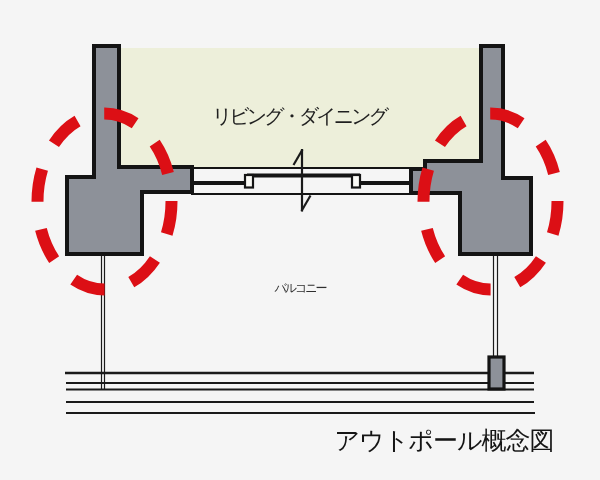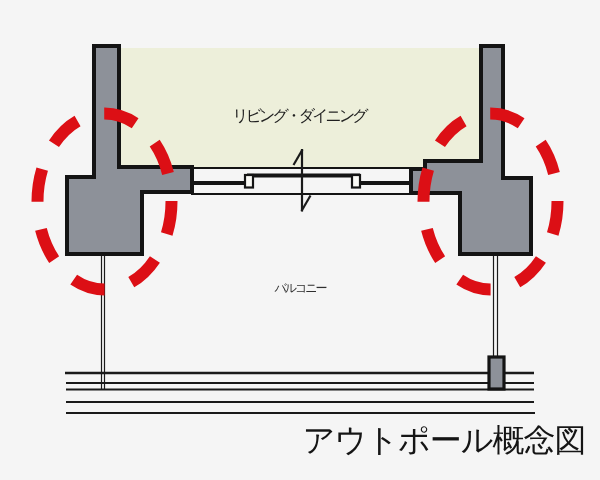--- a/index.html
+++ b/index.html
@@ -20,23 +20,23 @@
   .floor{fill:var(--room_fill);stroke:none;}
   .wall{fill:var(--wall_fill);stroke:var(--outline);stroke-width:4;stroke-linejoin:miter;}
   .ink{stroke:var(--outline);fill:none;}
   .stile{fill:#fafaf6;stroke:var(--outline);stroke-width:2.2;}
   .pillar{fill:var(--wall_fill);stroke:var(--outline);stroke-width:3.2;}
   .hl{fill:none;stroke:var(--highlight_red);stroke-width:12;stroke-dasharray:33 28;}
   .label{
     position:absolute;transform:translate(-50%,-50%);
     color:var(--label_ink);white-space:nowrap;line-height:1;
   }
-  #room-label{left:299px;top:116px;font-size:16px;letter-spacing:-3px;}
+  #room-label{left:299px;top:116px;font-size:20px;letter-spacing:-3px;}
   #balcony-label{left:300px;top:288px;font-size:12px;letter-spacing:-2px;color:#2e2e2e;}
-  #diagram-title{left:444px;top:440px;font-size:32px;letter-spacing:-1px;color:#151515;}
+  #diagram-title{left:444px;top:440px;font-size:25px;letter-spacing:-1px;color:#151515;}
 </style>
 </head>
 <body>
 
 <div class="canvas">
 
   <svg width="600" height="480" viewBox="0 0 600 480">
 
     <polygon class="floor" points="119,48 481,48 481,161 425,161 425,168 119,168"></polygon>
 

